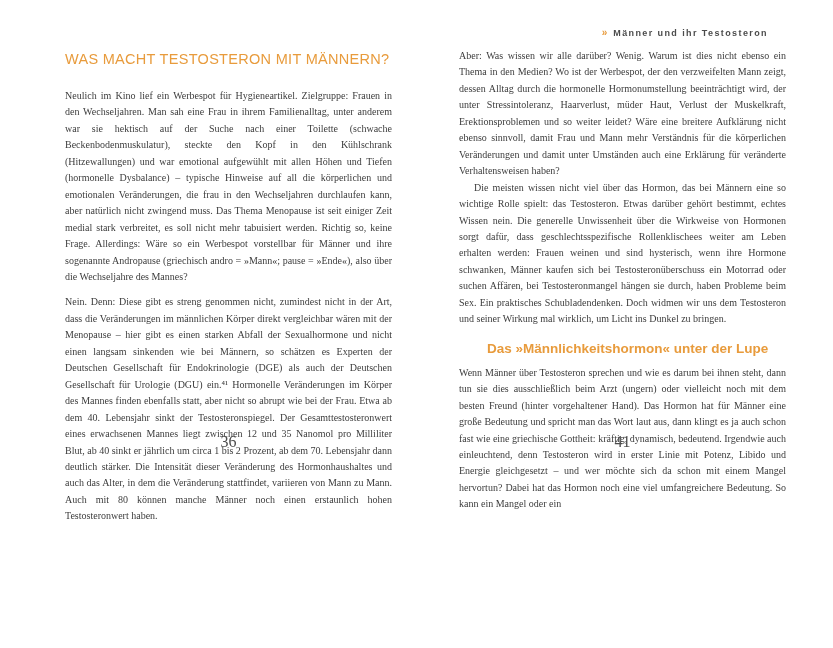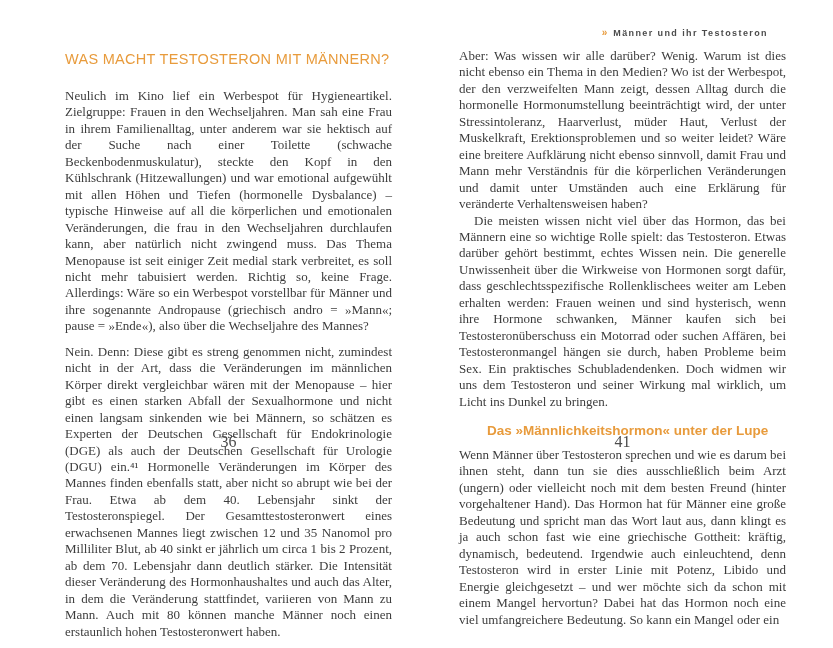--- a/index.html
+++ b/index.html
@@ -39,21 +39,21 @@
   .running-header .chev {
     color: #e89b3c;
     letter-spacing: 0;
     margin-right: 6px;
     font-size: 10px;
   }
 
   .body-start { margin-top: 48px; }
 
   p.para {
-    font-size: 13px;
+    font-size: 10px;
     line-height: 16.45px;
     text-align: justify;
     hyphens: auto;
     -webkit-hyphens: auto;
     margin: 0;
   }
   p.para.indent { text-indent: 15px; }
   p.para.gap { margin-top: 9px; }
 
   .section-subheading {

